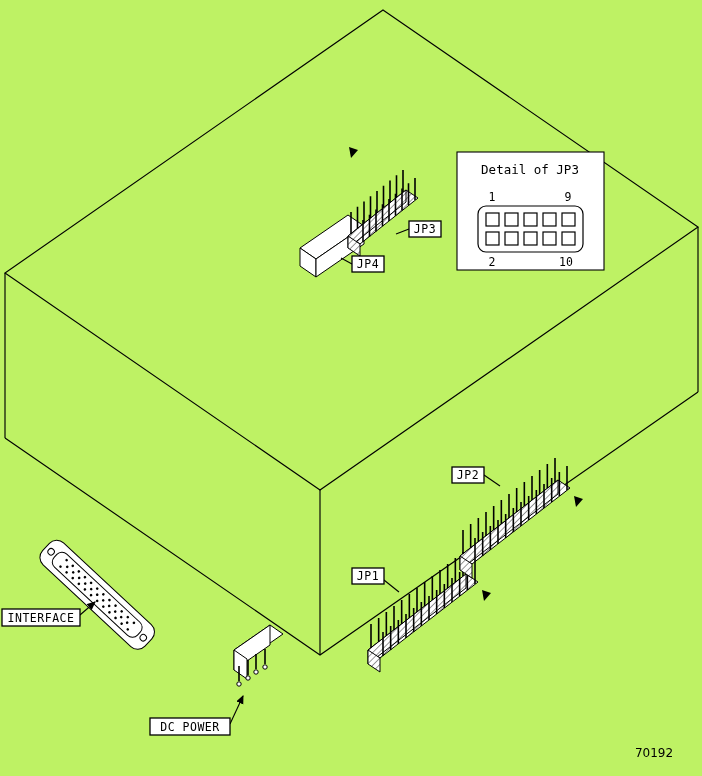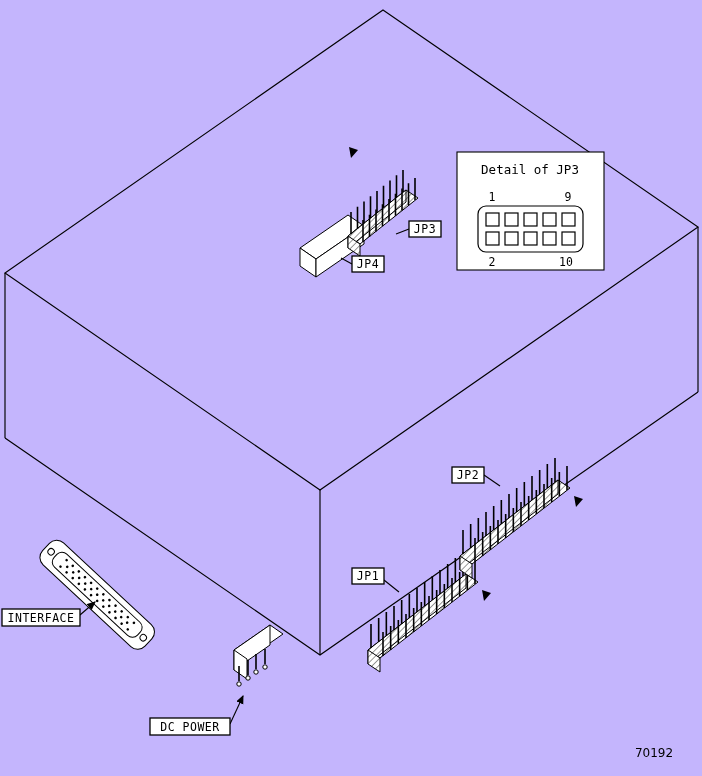--- a/index.html
+++ b/index.html
@@ -1,16 +1,16 @@
 <!DOCTYPE html>
 <html><head>
 <meta charset="utf-8">
 <style>
   html,body{margin:0;padding:0;background:#fff;}
-  .page{position:relative;width:702px;height:776px;background:#c4b5fd;overflow:hidden;}
+  .page{position:relative;width:702px;height:776px;background:#bef264;overflow:hidden;}
   svg{display:block;}
   text{font-family:"DejaVu Sans Mono","Liberation Mono",monospace;fill:#000;}
   .callout-text{font-size:11.5px;letter-spacing:.5px;}
   .detail-title{font-size:12.5px;}
   .pin-num{font-size:11.5px;}
   .fig-num{font-size:12px;font-family:"DejaVu Sans","Liberation Sans",sans-serif;}
   .wire{stroke:#000;stroke-width:1.15;fill:none;}
   .body-face{fill:url(#hatch);stroke:#000;stroke-width:1;}
   .white-face{fill:#fff;stroke:#000;stroke-width:1;}
   .callout-box{fill:#fff;stroke:#000;stroke-width:1.3;}

